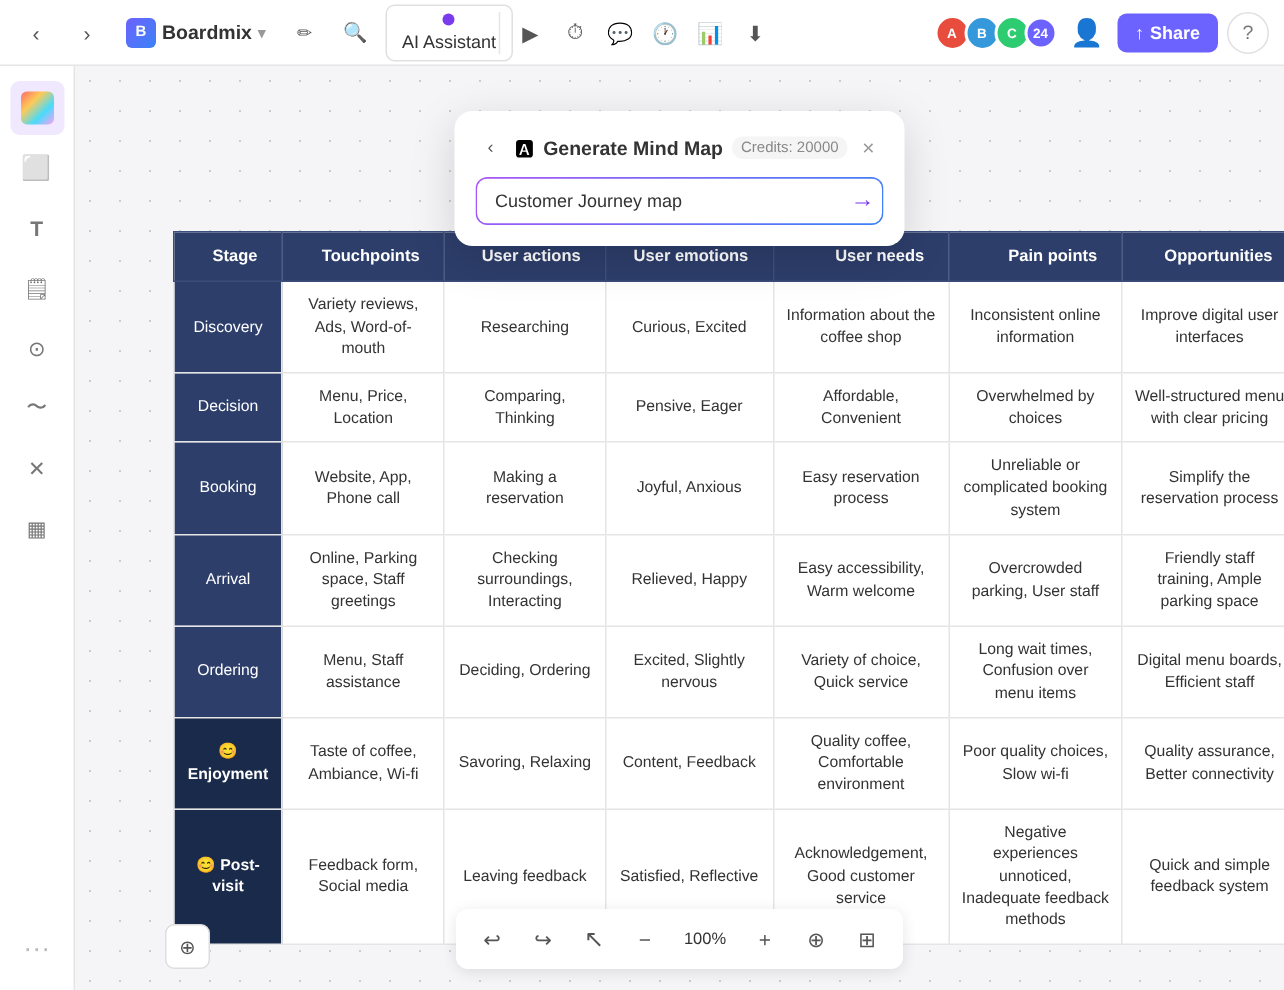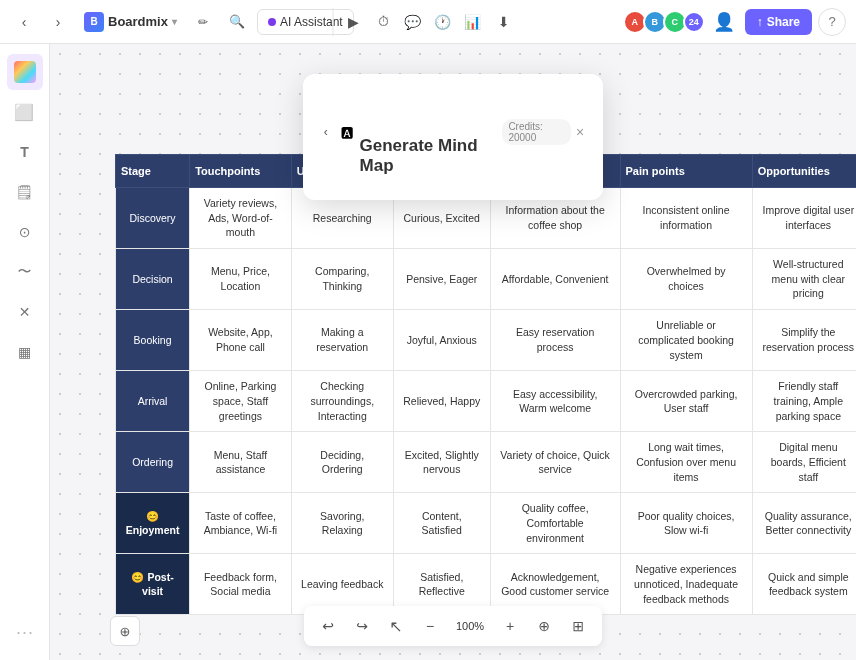--- a/index.html
+++ b/index.html
@@ -65,20 +65,21 @@
     }
     .ai-assistant-btn {
       display: flex; align-items: center; gap: 4px;
       padding: 5px 10px;
       border: 1px solid #e0e0e0;
       border-radius: 6px;
       cursor: pointer;
       background: #fff;
       font-size: 12px;
       color: #333;
+      flex-direction: column;
     }
     .ai-dot { width: 8px; height: 8px; background: #7c3aed; border-radius: 50%; }
     .toolbar-icon-group {
       display: flex; align-items: center; gap: 2px;
       padding: 0 6px;
       border-left: 1px solid #e5e5e5;
     }
     .avatars {
       display: flex; align-items: center;
     }
@@ -173,21 +174,21 @@
     .ai-dialog-header {
       display: flex;
       align-items: center;
       justify-content: space-between;
       margin-bottom: 10px;
     }
     .ai-dialog-title-row {
       display: flex; align-items: center; gap: 6px;
     }
     .ai-dialog-title {
-      font-size: 17px; font-weight: 600; color: #333; margin-top: 48px;
+      font-size: 13px; font-weight: 600; color: #333;
     }
     .credits-badge {
       font-size: 10px;
       color: #888;
       background: #f5f5f5;
       padding: 2px 6px;
       border-radius: 10px;
     }
     .close-btn {
       width: 20px; height: 20px;
@@ -230,22 +231,22 @@
     }
     .journey-table {
       border-collapse: collapse;
       font-size: 11px;
       min-width: 750px;
       box-shadow: 0 2px 12px rgba(0,0,0,0.1);
     }
     .journey-table th {
       background: #2d3e6b;
       color: white;
-      padding: 10px 5px;
-      text-align: left;
+      padding: 10px 16px;
+      text-align: right;
       font-weight: 600;
       font-size: 11px;
       border: 1px solid #3d4e7b;
       white-space: nowrap;
     }
     .journey-table td {
       background: white;
       padding: 8px 8px;
       text-align: center;
       border: 1px solid #e5e5e5;
@@ -378,20 +379,24 @@
 
     <div class="ai-dialog">
       <div class="ai-dialog-header">
         <div class="ai-dialog-title-row">
           <button class="nav-btn" style="width:20px;height:20px;font-size:12px;">‹</button>
           <span style="font-size:14px;">🅰</span>
           <span class="ai-dialog-title">Generate Mind Map</span>
           <span class="credits-badge">Credits: 20000</span>
         </div>
         <button class="close-btn">×</button>
+      </div>
+      <div class="ai-input-wrapper">
+        <input class="ai-input" type="text" value="Customer Journey map" style="">
+        <button class="ai-send-btn">→</button>
       </div>
     </div>
 
     <div class="journey-table-wrapper">
       <table class="journey-table">
         <thead>
           <tr>
             <th>Stage</th>
             <th>Touchpoints</th>
             <th>User actions</th>
@@ -456,21 +461,21 @@
     <td>Variety of choice, Quick service</td>
     <td>Long wait times, Confusion over menu items</td>
     <td>Digital menu boards, Efficient staff</td>
   </tr>
             <tr>
     <td class="emoji-stage">
       😊 Enjoyment
     </td>
     <td>Taste of coffee, Ambiance, Wi-fi</td>
     <td>Savoring, Relaxing</td>
-    <td>Content, Satisfied</td>
+    <td>Content, Feedback</td>
     <td>Quality coffee, Comfortable environment</td>
     <td>Poor quality choices, Slow wi-fi</td>
     <td>Quality assurance, Better connectivity</td>
   </tr>
             <tr>
     <td class="emoji-stage">
       😊 Post-visit
     </td>
     <td>Feedback form, Social media</td>
     <td>Leaving feedback</td>

